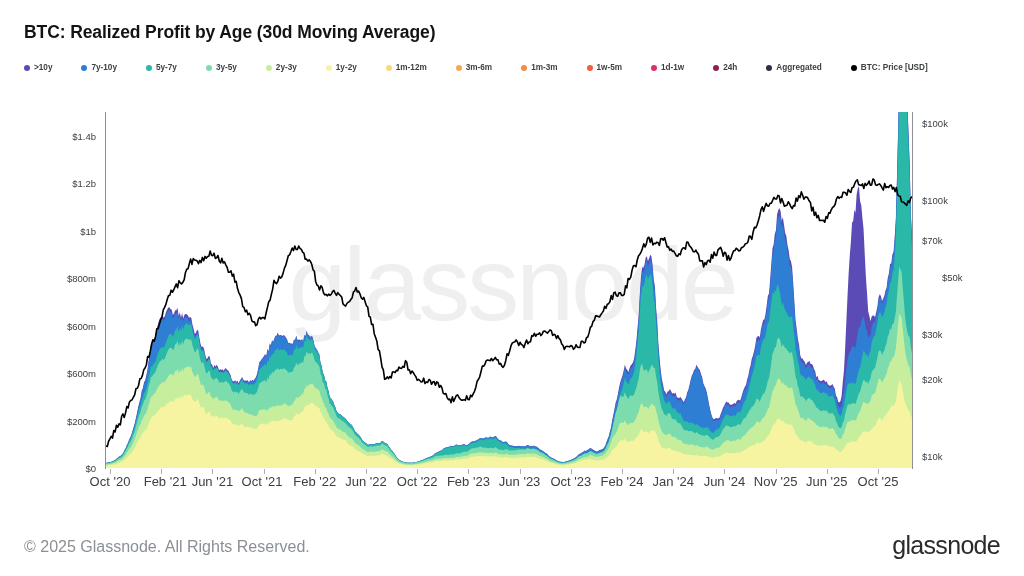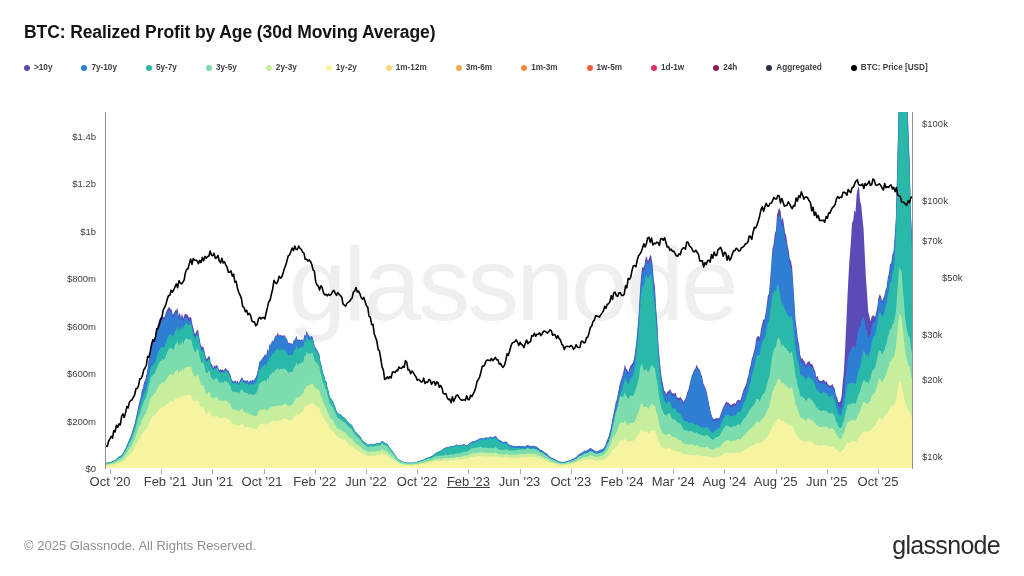--- a/index.html
+++ b/index.html
@@ -33,21 +33,21 @@
   .xlab{position:absolute;font-size:13px;color:#3c4043;transform:translateX(-50%);
         top:474px;white-space:nowrap;}
   .xtick{position:absolute;width:1px;height:5px;background:#aab0b6;top:469px;}
 
   
   .watermark{position:absolute;left:0;top:232px;width:1024px;text-align:center;
              font-size:104px;font-weight:400;color:#efeff0;letter-spacing:-3px;
              line-height:1;user-select:none;pointer-events:none;}
 
   
-  .footer-copy{position:absolute;left:24px;top:538px;font-size:13px;color:#8b9096;}
+  .footer-copy{position:absolute;left:24px;top:538px;font-size:16px;color:#8b9096;}
   .footer-logo{position:absolute;right:24px;top:531px;font-size:25px;font-weight:400;
                color:#2b2b2b;letter-spacing:-0.7px;}
 
   svg{display:block;}
 </style>
 </head>
 <body>
 
 <div id="root">
 
@@ -144,33 +144,33 @@
       <div class="xlab" style="left: 212.4px;">Jun '21</div>
       <div class="xtick" style="left: 212.4px;"></div>
       <div class="xlab" style="left: 262px;">Oct '21</div>
       <div class="xtick" style="left: 263.6px;"></div>
       <div class="xlab" style="left: 314.8px;">Feb '22</div>
       <div class="xtick" style="left: 314.8px;"></div>
       <div class="xlab" style="left: 366px;">Jun '22</div>
       <div class="xtick" style="left: 366px;"></div>
       <div class="xlab" style="left: 417.2px;">Oct '22</div>
       <div class="xtick" style="left: 417.2px;"></div>
-      <div class="xlab" style="left: 468.4px; text-decoration: underline;">Feb '23</div>
+      <div class="xlab" style="left: 468.4px;">Feb '23</div>
       <div class="xtick" style="left: 468.4px;"></div>
       <div class="xlab" style="left: 519.6px;">Jun '23</div>
       <div class="xtick" style="left: 519.6px;"></div>
       <div class="xlab" style="left: 570.8px;">Oct '23</div>
       <div class="xtick" style="left: 570.8px;"></div>
       <div class="xlab" style="left: 622px;">Feb '24</div>
       <div class="xtick" style="left: 622px;"></div>
-      <div class="xlab" style="left: 673.2px;">Mar '24</div>
+      <div class="xlab" style="left: 673.2px;">Jan '24</div>
       <div class="xtick" style="left: 673.2px;"></div>
-      <div class="xlab" style="left: 724.4px;">Aug '24</div>
+      <div class="xlab" style="left: 724.4px;">Jun '24</div>
       <div class="xtick" style="left: 724.4px;"></div>
-      <div class="xlab" style="left: 775.6px;">Aug '25</div>
+      <div class="xlab" style="left: 775.6px;">Nov '25</div>
       <div class="xtick" style="left: 775.6px;"></div>
       <div class="xlab" style="left: 826.8px;">Jun '25</div>
       <div class="xtick" style="left: 826.8px;"></div>
       <div class="xlab" style="left: 878px;">Oct '25</div>
       <div class="xtick" style="left: 878px;"></div>
     </div>
 
   <div class="plot">
     <svg id="chart-svg" width="806" height="356" viewBox="0 0 806 356">
         <path d="M 0 356.0 L 0.00 350.64 L 1.15 350.70 L 2.31 350.41 L 3.46 350.33 L 4.61 349.88 L 5.77 349.51 L 6.92 349.09 L 8.07 348.44 L 9.22 347.89 L 10.38 346.80 L 11.53 345.91 L 12.68 344.74 L 13.84 344.20 L 14.99 343.46 L 16.14 342.34 L 17.30 340.79 L 18.45 338.03 L 19.60 336.19 L 20.76 333.24 L 21.91 331.07 L 23.06 327.68 L 24.21 325.47 L 25.37 322.73 L 26.52 318.64 L 27.67 315.01 L 28.83 311.09 L 29.98 305.69 L 31.13 300.43 L 32.29 294.69 L 33.44 290.00 L 34.59 286.04 L 35.75 278.81 L 36.90 276.07 L 38.05 270.22 L 39.20 268.33 L 40.36 263.34 L 41.51 257.49 L 42.66 248.33 L 43.82 242.50 L 44.97 232.88 L 46.12 232.37 L 47.28 227.62 L 48.43 226.71 L 49.58 222.94 L 50.74 216.99 L 51.89 212.47 L 53.04 208.15 L 54.19 205.73 L 55.35 204.96 L 56.50 203.38 L 57.65 205.71 L 58.81 204.31 L 59.96 200.17 L 61.11 197.65 L 62.27 195.38 L 63.42 195.15 L 64.57 196.89 L 65.73 197.82 L 66.88 202.96 L 68.03 201.53 L 69.18 198.18 L 70.34 198.35 L 71.49 195.81 L 72.64 203.90 L 73.80 200.35 L 74.95 205.82 L 76.10 200.89 L 77.26 206.50 L 78.41 202.65 L 79.56 202.10 L 80.72 202.16 L 81.87 203.30 L 83.02 205.87 L 84.17 205.06 L 85.33 206.00 L 86.48 212.82 L 87.63 216.97 L 88.79 222.04 L 89.94 220.76 L 91.09 217.78 L 92.25 218.63 L 93.40 225.94 L 94.55 231.95 L 95.71 235.35 L 96.86 234.24 L 98.01 236.85 L 99.16 242.40 L 100.32 246.96 L 101.47 246.22 L 102.62 243.94 L 103.78 244.79 L 104.93 251.79 L 106.08 252.57 L 107.24 255.97 L 108.39 253.04 L 109.54 254.38 L 110.70 252.74 L 111.85 254.70 L 113.00 258.17 L 114.15 257.23 L 115.31 258.09 L 116.46 257.26 L 117.61 258.82 L 118.77 257.00 L 119.92 256.06 L 121.07 258.09 L 122.23 258.54 L 123.38 260.63 L 124.53 263.07 L 125.69 267.42 L 126.84 269.22 L 127.99 269.62 L 129.14 268.19 L 130.30 269.96 L 131.45 268.51 L 132.60 271.32 L 133.76 268.80 L 134.91 266.95 L 136.06 265.00 L 137.22 267.44 L 138.37 268.65 L 139.52 268.39 L 140.68 268.77 L 141.83 268.21 L 142.98 270.83 L 144.13 268.04 L 145.29 269.13 L 146.44 267.64 L 147.59 268.78 L 148.75 266.69 L 149.90 265.17 L 151.05 261.96 L 152.21 256.50 L 153.36 249.98 L 154.51 249.09 L 155.67 247.16 L 156.82 245.64 L 157.97 243.97 L 159.12 242.09 L 160.28 244.30 L 161.43 236.70 L 162.58 239.37 L 163.74 231.14 L 164.89 233.35 L 166.04 228.13 L 167.20 229.83 L 168.35 226.59 L 169.50 223.82 L 170.66 223.43 L 171.81 220.45 L 172.96 223.62 L 174.11 222.88 L 175.27 223.19 L 176.42 224.04 L 177.57 223.05 L 178.73 223.69 L 179.88 225.46 L 181.03 227.02 L 182.19 231.22 L 183.34 230.54 L 184.49 231.57 L 185.65 231.45 L 186.80 231.63 L 187.95 227.55 L 189.10 228.08 L 190.26 223.42 L 191.41 227.75 L 192.56 227.81 L 193.72 227.51 L 194.87 228.58 L 196.02 226.78 L 197.18 229.69 L 198.33 222.84 L 199.48 224.24 L 200.64 218.48 L 201.79 222.73 L 202.94 223.02 L 204.09 225.00 L 205.25 224.08 L 206.40 224.40 L 207.55 228.88 L 208.71 234.39 L 209.86 236.06 L 211.01 237.77 L 212.17 240.26 L 213.32 242.33 L 214.47 250.49 L 215.63 253.72 L 216.78 260.80 L 217.93 262.57 L 219.08 268.19 L 220.24 269.20 L 221.39 275.29 L 222.54 278.93 L 223.70 285.09 L 224.85 285.96 L 226.00 288.00 L 227.16 289.39 L 228.31 292.93 L 229.46 295.50 L 230.62 299.49 L 231.77 300.82 L 232.92 301.88 L 234.07 301.98 L 235.23 303.11 L 236.38 304.56 L 237.53 304.73 L 238.69 305.93 L 239.84 307.05 L 240.99 308.66 L 242.15 309.88 L 243.30 311.17 L 244.45 311.99 L 245.61 312.81 L 246.76 314.70 L 247.91 317.06 L 249.06 319.46 L 250.22 320.32 L 251.37 321.87 L 252.52 322.43 L 253.68 324.09 L 254.83 325.32 L 255.98 327.48 L 257.14 328.96 L 258.29 329.93 L 259.44 330.84 L 260.60 331.60 L 261.75 332.67 L 262.90 332.60 L 264.05 332.21 L 265.21 332.07 L 266.36 332.35 L 267.51 332.00 L 268.67 332.26 L 269.82 331.37 L 270.97 331.51 L 272.13 330.97 L 273.28 331.44 L 274.43 330.79 L 275.59 329.28 L 276.74 329.05 L 277.89 330.15 L 279.04 330.93 L 280.20 331.39 L 281.35 331.88 L 282.50 334.10 L 283.66 335.43 L 284.81 337.39 L 285.96 338.42 L 287.12 340.25 L 288.27 341.42 L 289.42 343.34 L 290.58 345.10 L 291.73 346.45 L 292.88 347.50 L 294.03 348.19 L 295.19 348.98 L 296.34 349.39 L 297.49 349.88 L 298.65 350.17 L 299.80 350.54 L 300.95 350.66 L 302.11 350.76 L 303.26 350.62 L 304.41 350.79 L 305.57 350.77 L 306.72 350.69 L 307.87 350.40 L 309.02 349.98 L 310.18 350.00 L 311.33 349.72 L 312.48 349.56 L 313.64 349.00 L 314.79 348.54 L 315.94 348.30 L 317.10 347.73 L 318.25 347.19 L 319.40 346.54 L 320.56 346.08 L 321.71 345.73 L 322.86 345.09 L 324.01 344.84 L 325.17 344.35 L 326.32 343.85 L 327.47 342.93 L 328.63 341.74 L 329.78 340.89 L 330.93 340.47 L 332.09 339.66 L 333.24 339.38 L 334.39 338.79 L 335.55 338.51 L 336.70 337.52 L 337.85 336.36 L 339.00 336.05 L 340.16 335.19 L 341.31 335.49 L 342.46 334.81 L 343.62 334.86 L 344.77 333.68 L 345.92 333.95 L 347.08 334.15 L 348.23 333.87 L 349.38 332.91 L 350.54 332.54 L 351.69 333.09 L 352.84 333.42 L 353.99 333.31 L 355.15 333.04 L 356.30 332.65 L 357.45 332.30 L 358.61 332.50 L 359.76 333.10 L 360.91 333.17 L 362.07 332.56 L 363.22 331.61 L 364.37 330.57 L 365.53 329.75 L 366.68 329.29 L 367.83 329.60 L 368.98 328.84 L 370.14 328.71 L 371.29 327.74 L 372.44 327.59 L 373.60 326.29 L 374.75 326.01 L 375.90 326.18 L 377.06 326.79 L 378.21 326.06 L 379.36 325.55 L 380.52 325.45 L 381.67 325.80 L 382.82 325.69 L 383.97 324.66 L 385.13 324.87 L 386.28 325.38 L 387.43 325.30 L 388.59 324.32 L 389.74 323.95 L 390.89 325.41 L 392.05 327.29 L 393.20 327.80 L 394.35 328.54 L 395.51 328.72 L 396.66 330.13 L 397.81 329.82 L 398.96 329.78 L 400.12 329.62 L 401.27 330.52 L 402.42 332.18 L 403.58 333.07 L 404.73 333.41 L 405.88 333.51 L 407.04 333.74 L 408.19 334.22 L 409.34 334.09 L 410.49 334.22 L 411.65 334.04 L 412.80 333.81 L 413.95 334.03 L 415.11 334.15 L 416.26 334.24 L 417.41 334.13 L 418.57 334.60 L 419.72 334.02 L 420.87 333.33 L 422.03 332.96 L 423.18 333.70 L 424.33 334.35 L 425.48 334.07 L 426.64 334.16 L 427.79 333.59 L 428.94 334.53 L 430.10 334.31 L 431.25 335.36 L 432.40 335.66 L 433.56 337.37 L 434.71 337.79 L 435.86 338.28 L 437.02 339.04 L 438.17 339.90 L 439.32 340.86 L 440.47 341.34 L 441.63 342.61 L 442.78 343.71 L 443.93 344.84 L 445.09 345.52 L 446.24 346.04 L 447.39 346.48 L 448.55 347.10 L 449.70 347.72 L 450.85 348.41 L 452.01 349.01 L 453.16 349.42 L 454.31 349.70 L 455.46 349.84 L 456.62 350.08 L 457.77 349.92 L 458.92 349.78 L 460.08 349.31 L 461.23 348.99 L 462.38 348.76 L 463.54 348.31 L 464.69 348.01 L 465.84 347.26 L 467.00 347.01 L 468.15 346.20 L 469.30 345.62 L 470.45 344.71 L 471.61 343.59 L 472.76 342.30 L 473.91 341.72 L 475.07 341.33 L 476.22 340.34 L 477.37 339.63 L 478.53 338.57 L 479.68 338.88 L 480.83 338.24 L 481.99 337.82 L 483.14 336.81 L 484.29 336.04 L 485.44 336.49 L 486.60 337.31 L 487.75 338.09 L 488.90 338.65 L 490.06 339.13 L 491.21 339.42 L 492.36 338.68 L 493.52 338.01 L 494.67 337.84 L 495.82 337.16 L 496.98 336.90 L 498.13 335.13 L 499.28 333.68 L 500.43 330.12 L 501.59 327.00 L 502.74 324.17 L 503.89 319.58 L 505.05 315.13 L 506.20 308.33 L 507.35 302.77 L 508.51 296.68 L 509.66 290.57 L 510.81 287.17 L 511.97 281.74 L 513.12 275.00 L 514.27 270.19 L 515.42 266.70 L 516.58 263.25 L 517.73 258.29 L 518.88 252.57 L 520.04 256.39 L 521.19 257.84 L 522.34 260.19 L 523.50 256.24 L 524.65 253.52 L 525.80 252.22 L 526.96 250.50 L 528.11 246.54 L 529.26 238.24 L 530.41 229.01 L 531.57 215.52 L 532.72 202.74 L 533.87 181.00 L 535.03 164.61 L 536.18 155.30 L 537.33 155.92 L 538.49 152.83 L 539.64 145.78 L 540.79 144.31 L 541.95 149.35 L 543.10 146.18 L 544.25 142.87 L 545.40 144.51 L 546.56 152.38 L 547.71 167.55 L 548.86 173.85 L 550.02 195.05 L 551.17 208.50 L 552.32 230.75 L 553.48 245.28 L 554.63 257.58 L 555.78 266.67 L 556.94 271.87 L 558.09 278.13 L 559.24 279.73 L 560.39 282.41 L 561.55 279.40 L 562.70 279.16 L 563.85 276.90 L 565.01 279.11 L 566.16 281.51 L 567.31 281.04 L 568.47 281.73 L 569.62 280.51 L 570.77 284.99 L 571.93 285.83 L 573.08 286.37 L 574.23 284.68 L 575.38 286.17 L 576.54 288.31 L 577.69 290.32 L 578.84 287.42 L 580.00 285.39 L 581.15 280.42 L 582.30 277.96 L 583.46 273.36 L 584.61 267.90 L 585.76 263.68 L 586.92 261.38 L 588.07 258.00 L 589.22 257.09 L 590.37 252.67 L 591.53 254.84 L 592.68 256.67 L 593.83 258.10 L 594.99 262.04 L 596.14 265.05 L 597.29 271.24 L 598.45 274.02 L 599.60 276.23 L 600.75 280.03 L 601.91 286.04 L 603.06 292.17 L 604.21 297.73 L 605.36 302.34 L 606.52 305.74 L 607.67 307.28 L 608.82 307.01 L 609.98 305.84 L 611.13 306.55 L 612.28 306.15 L 613.44 305.84 L 614.59 302.29 L 615.74 299.13 L 616.90 295.92 L 618.05 293.95 L 619.20 291.61 L 620.35 289.52 L 621.51 290.44 L 622.66 290.49 L 623.81 292.59 L 624.97 292.75 L 626.12 292.46 L 627.27 291.98 L 628.43 290.71 L 629.58 292.09 L 630.73 289.08 L 631.89 288.09 L 633.04 287.72 L 634.19 288.86 L 635.34 285.25 L 636.50 281.00 L 637.65 277.42 L 638.80 275.01 L 639.96 272.89 L 641.11 267.57 L 642.26 264.08 L 643.42 257.58 L 644.57 253.60 L 645.72 247.03 L 646.88 243.86 L 648.03 239.14 L 649.18 234.08 L 650.33 226.07 L 651.49 224.53 L 652.64 223.86 L 653.79 225.48 L 654.95 217.14 L 656.10 212.31 L 657.25 207.74 L 658.41 207.50 L 659.56 201.45 L 660.71 193.15 L 661.87 183.70 L 663.02 181.45 L 664.17 167.36 L 665.32 151.67 L 666.48 136.16 L 667.63 132.56 L 668.78 122.01 L 669.94 118.23 L 671.09 102.20 L 672.24 98.26 L 673.40 95.89 L 674.55 98.99 L 675.70 108.77 L 676.86 105.35 L 678.01 113.03 L 679.16 121.09 L 680.31 123.89 L 681.47 133.04 L 682.62 138.15 L 683.77 147.12 L 684.93 148.96 L 686.08 155.00 L 687.23 171.36 L 688.39 189.72 L 689.54 208.24 L 690.69 216.56 L 691.85 226.91 L 693.00 232.20 L 694.15 242.67 L 695.30 246.52 L 696.46 246.17 L 697.61 248.48 L 698.76 249.81 L 699.92 253.24 L 701.07 250.61 L 702.22 249.96 L 703.38 248.80 L 704.53 251.94 L 705.68 252.08 L 706.84 253.25 L 707.99 256.95 L 709.14 258.91 L 710.29 265.31 L 711.45 263.64 L 712.60 267.68 L 713.75 268.46 L 714.91 269.15 L 716.06 268.72 L 717.21 267.69 L 718.37 268.36 L 719.52 270.23 L 720.67 269.31 L 721.83 272.13 L 722.98 273.15 L 724.13 273.81 L 725.28 273.27 L 726.44 271.88 L 727.59 274.78 L 728.74 276.56 L 729.90 283.52 L 731.05 285.33 L 732.20 289.76 L 733.36 290.61 L 734.51 288.88 L 735.66 283.60 L 736.82 269.79 L 737.97 258.52 L 739.12 236.68 L 740.27 211.34 L 741.43 185.76 L 742.58 162.87 L 743.73 144.14 L 744.89 129.69 L 746.04 110.46 L 747.19 108.89 L 748.35 97.73 L 749.50 100.84 L 750.65 82.26 L 751.81 76.61 L 752.96 74.14 L 754.11 89.32 L 755.26 93.20 L 756.42 105.92 L 757.57 116.95 L 758.72 141.57 L 759.88 164.99 L 761.03 180.95 L 762.18 199.45 L 763.34 203.83 L 764.49 209.36 L 765.64 204.49 L 766.80 203.59 L 767.95 203.41 L 769.10 205.14 L 770.25 199.86 L 771.41 194.39 L 772.56 185.14 L 773.71 182.22 L 774.87 183.88 L 776.02 188.90 L 777.17 186.72 L 778.33 183.82 L 779.48 178.48 L 780.63 175.42 L 781.79 165.76 L 782.94 161.36 L 784.09 151.79 L 785.24 151.66 L 786.40 142.32 L 787.55 139.91 L 788.70 125.34 L 789.86 106.43 L 791.01 63.37 L 792.16 16.66 L 793.32 -41.97 L 794.47 -75.74 L 795.62 -108.08 L 796.78 -104.70 L 797.93 -93.89 L 799.08 -63.53 L 800.23 -38.08 L 801.39 -8.42 L 802.54 21.57 L 803.69 52.52 L 804.85 101.22 L 806.00 125.10 L 806 356 Z" fill="#5b4bb7" stroke="none"></path>

